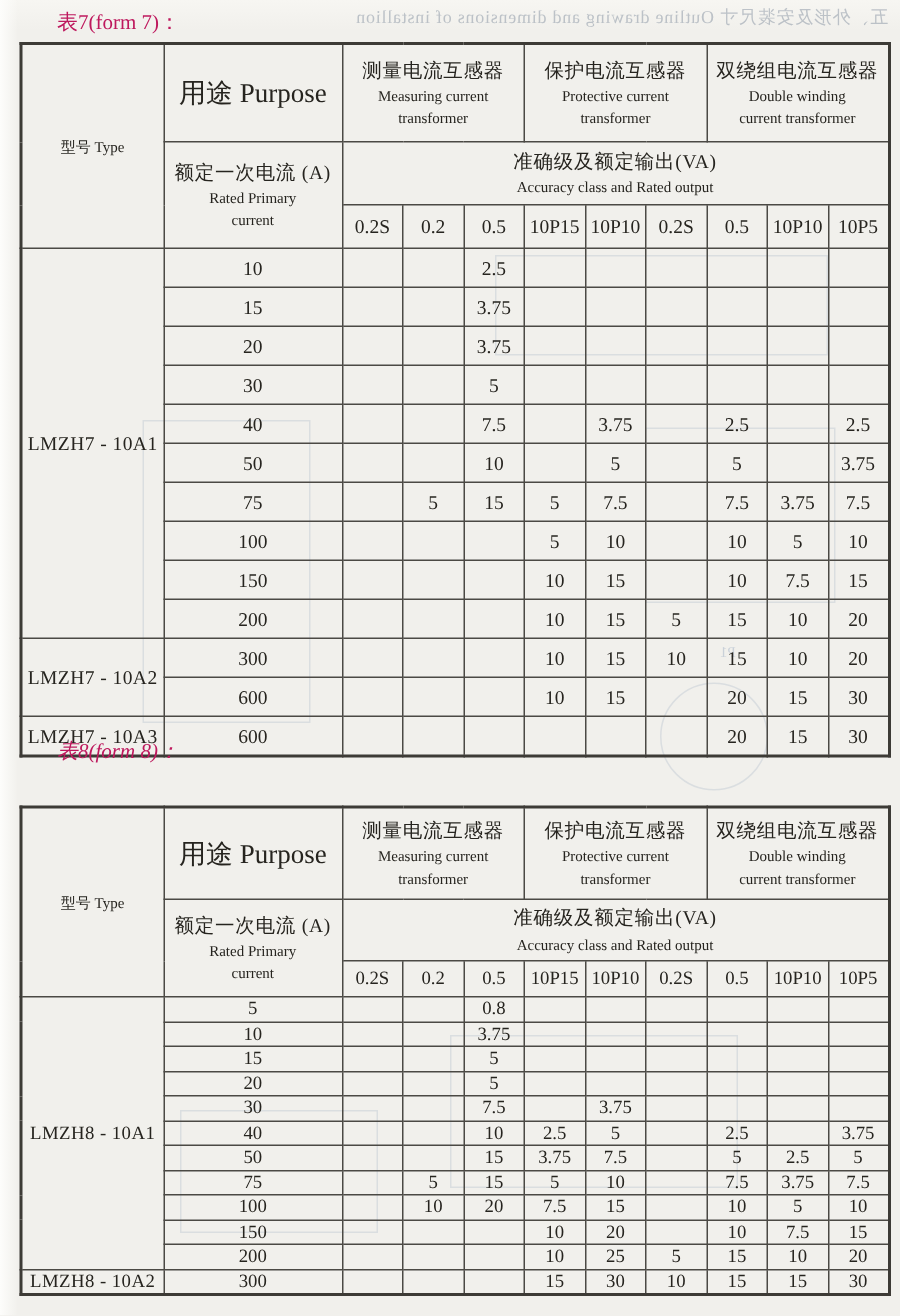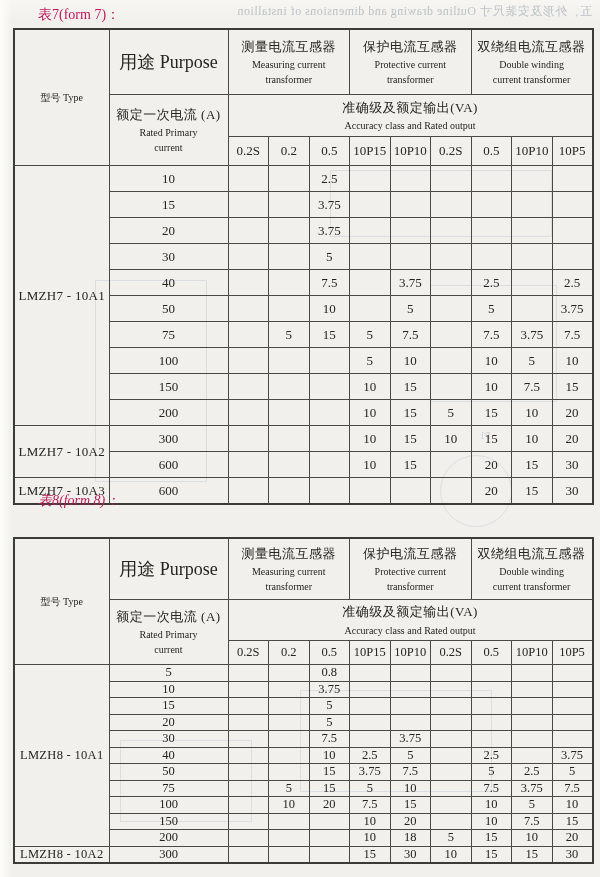--- a/index.html
+++ b/index.html
@@ -499,21 +499,21 @@
           <td class="value-cell">10</td>
           <td class="value-cell">7.5</td>
           <td class="value-cell">15</td>
         </tr>
         <tr>
           <td class="current-cell">200</td>
           <td class="value-cell"></td>
           <td class="value-cell"></td>
           <td class="value-cell"></td>
           <td class="value-cell">10</td>
-          <td class="value-cell">18</td>
+          <td class="value-cell">25</td>
           <td class="value-cell">5</td>
           <td class="value-cell">15</td>
           <td class="value-cell">10</td>
           <td class="value-cell">20</td>
         </tr>
         <tr>
           <td rowspan="1" class="type-cell">LMZH8 - 10A2</td>
           <td class="current-cell">300</td>
           <td class="value-cell"></td>
           <td class="value-cell"></td>

